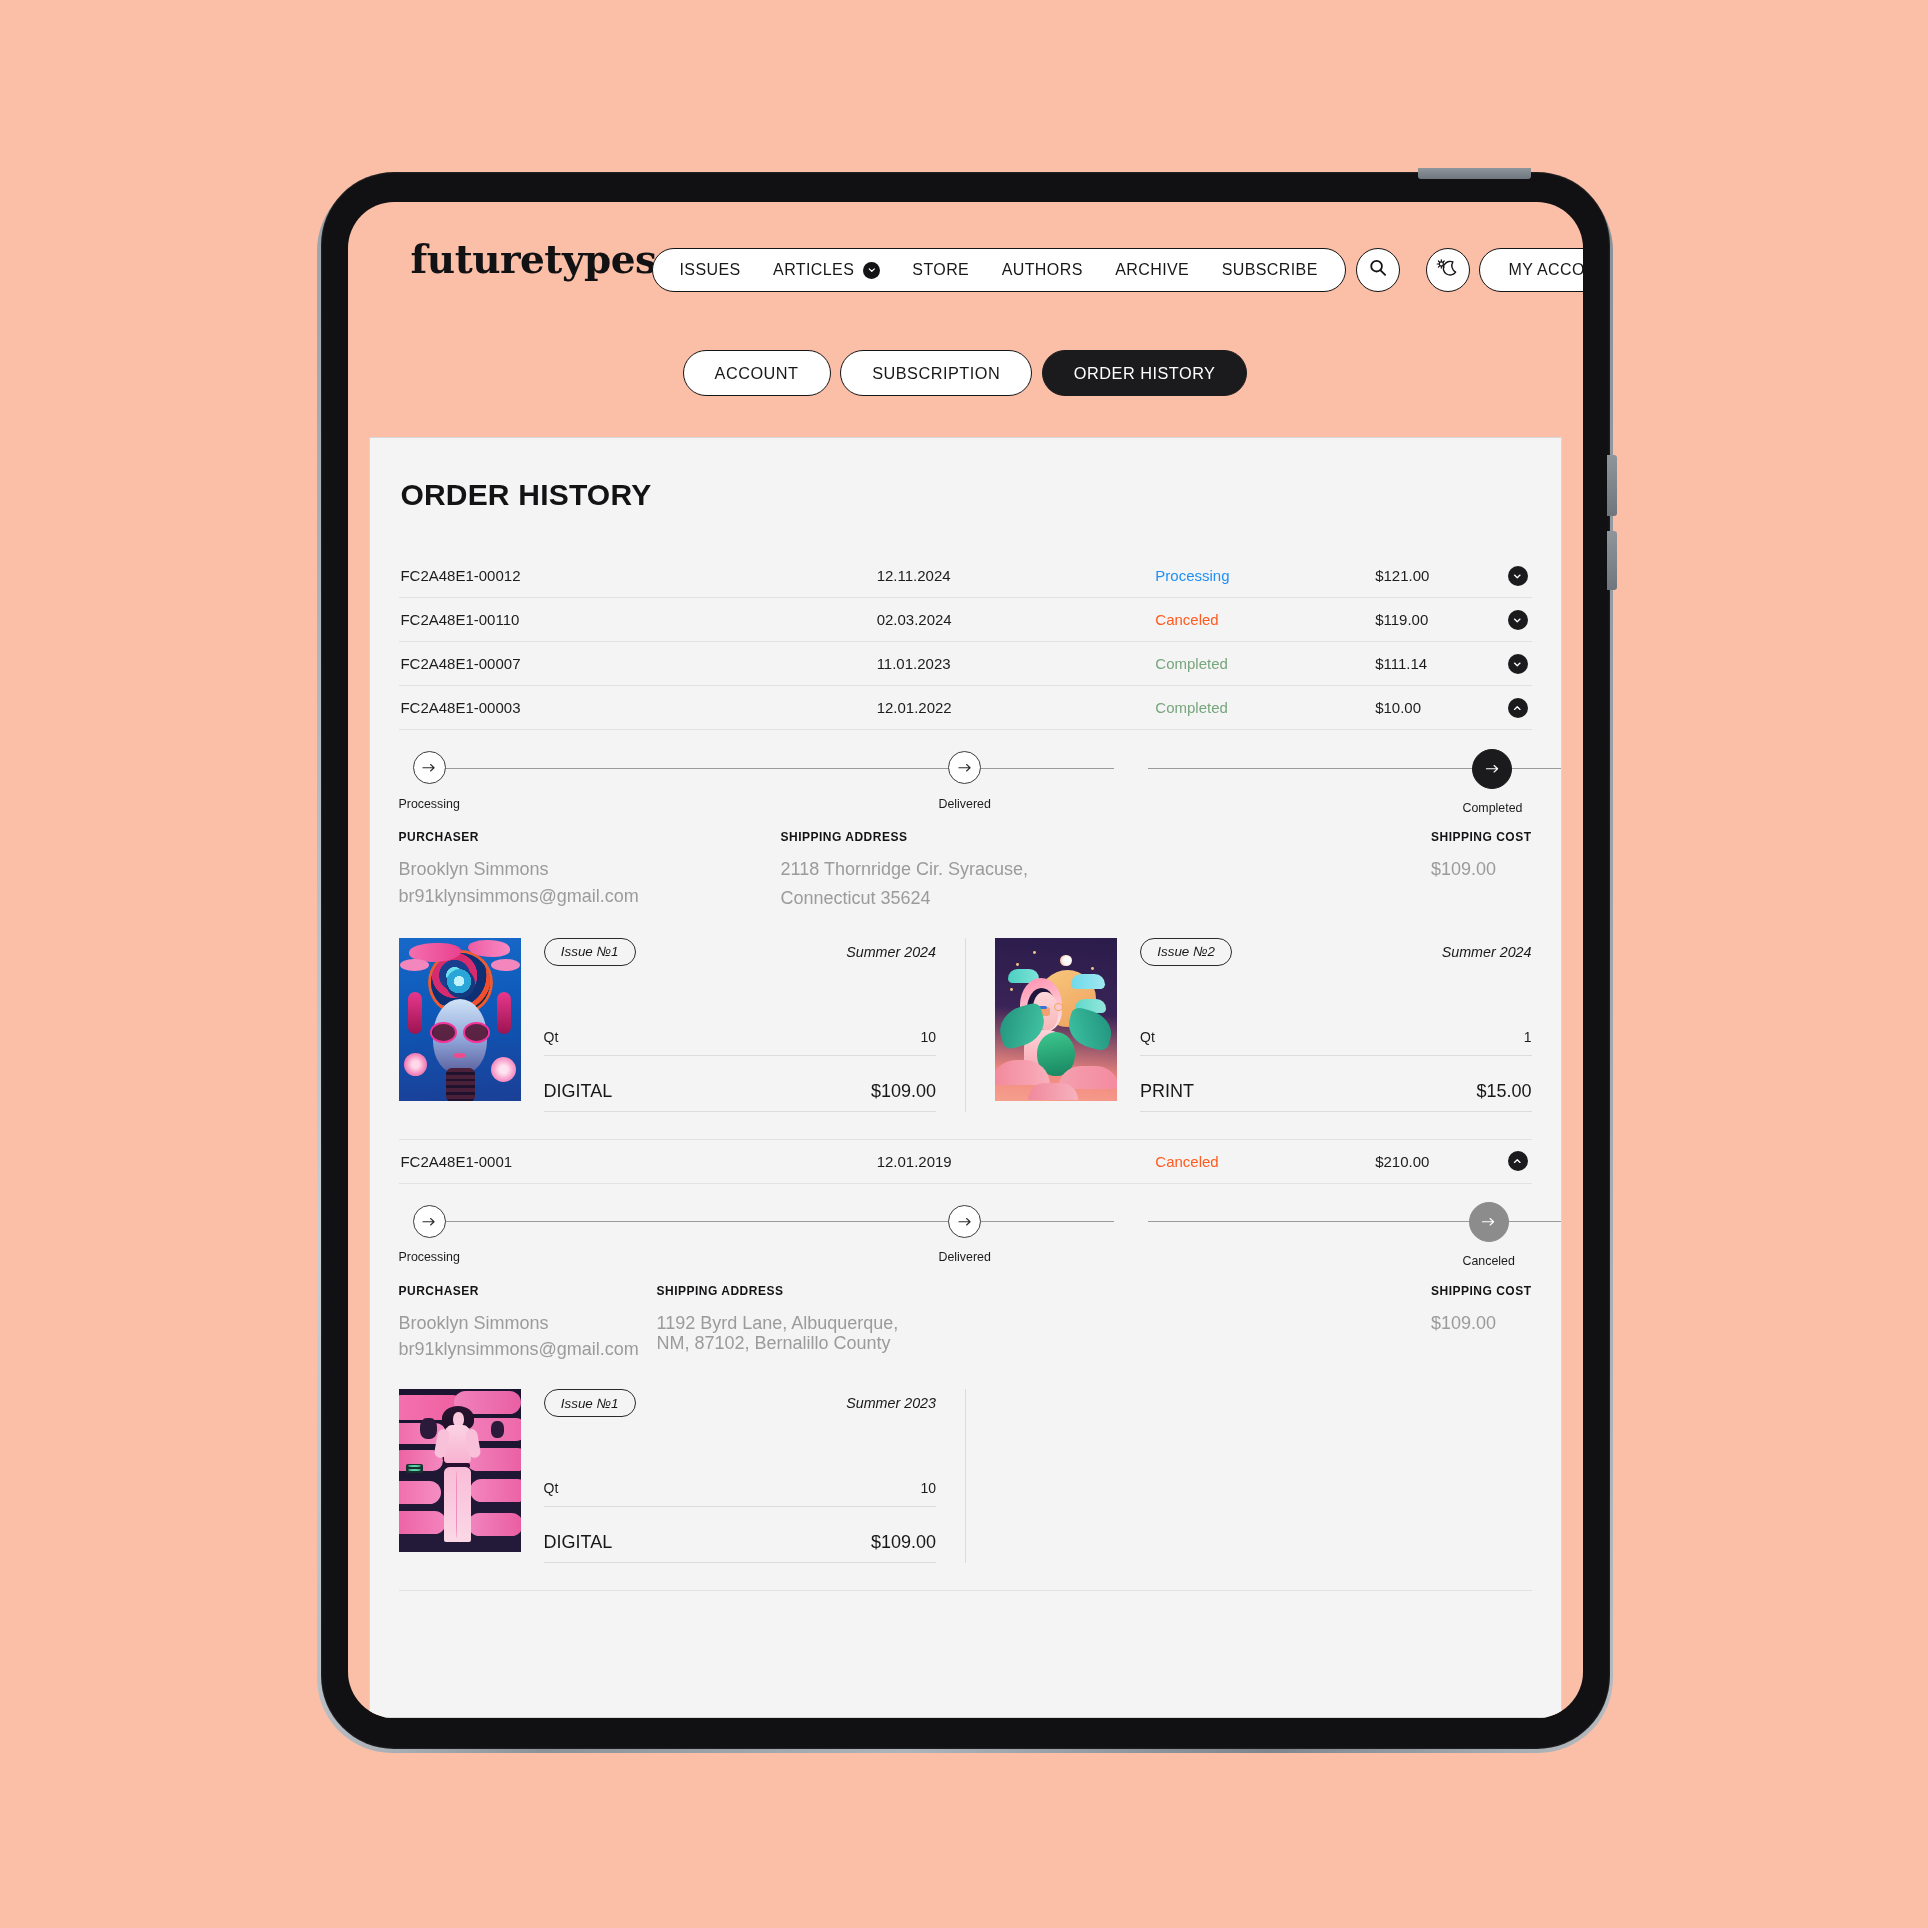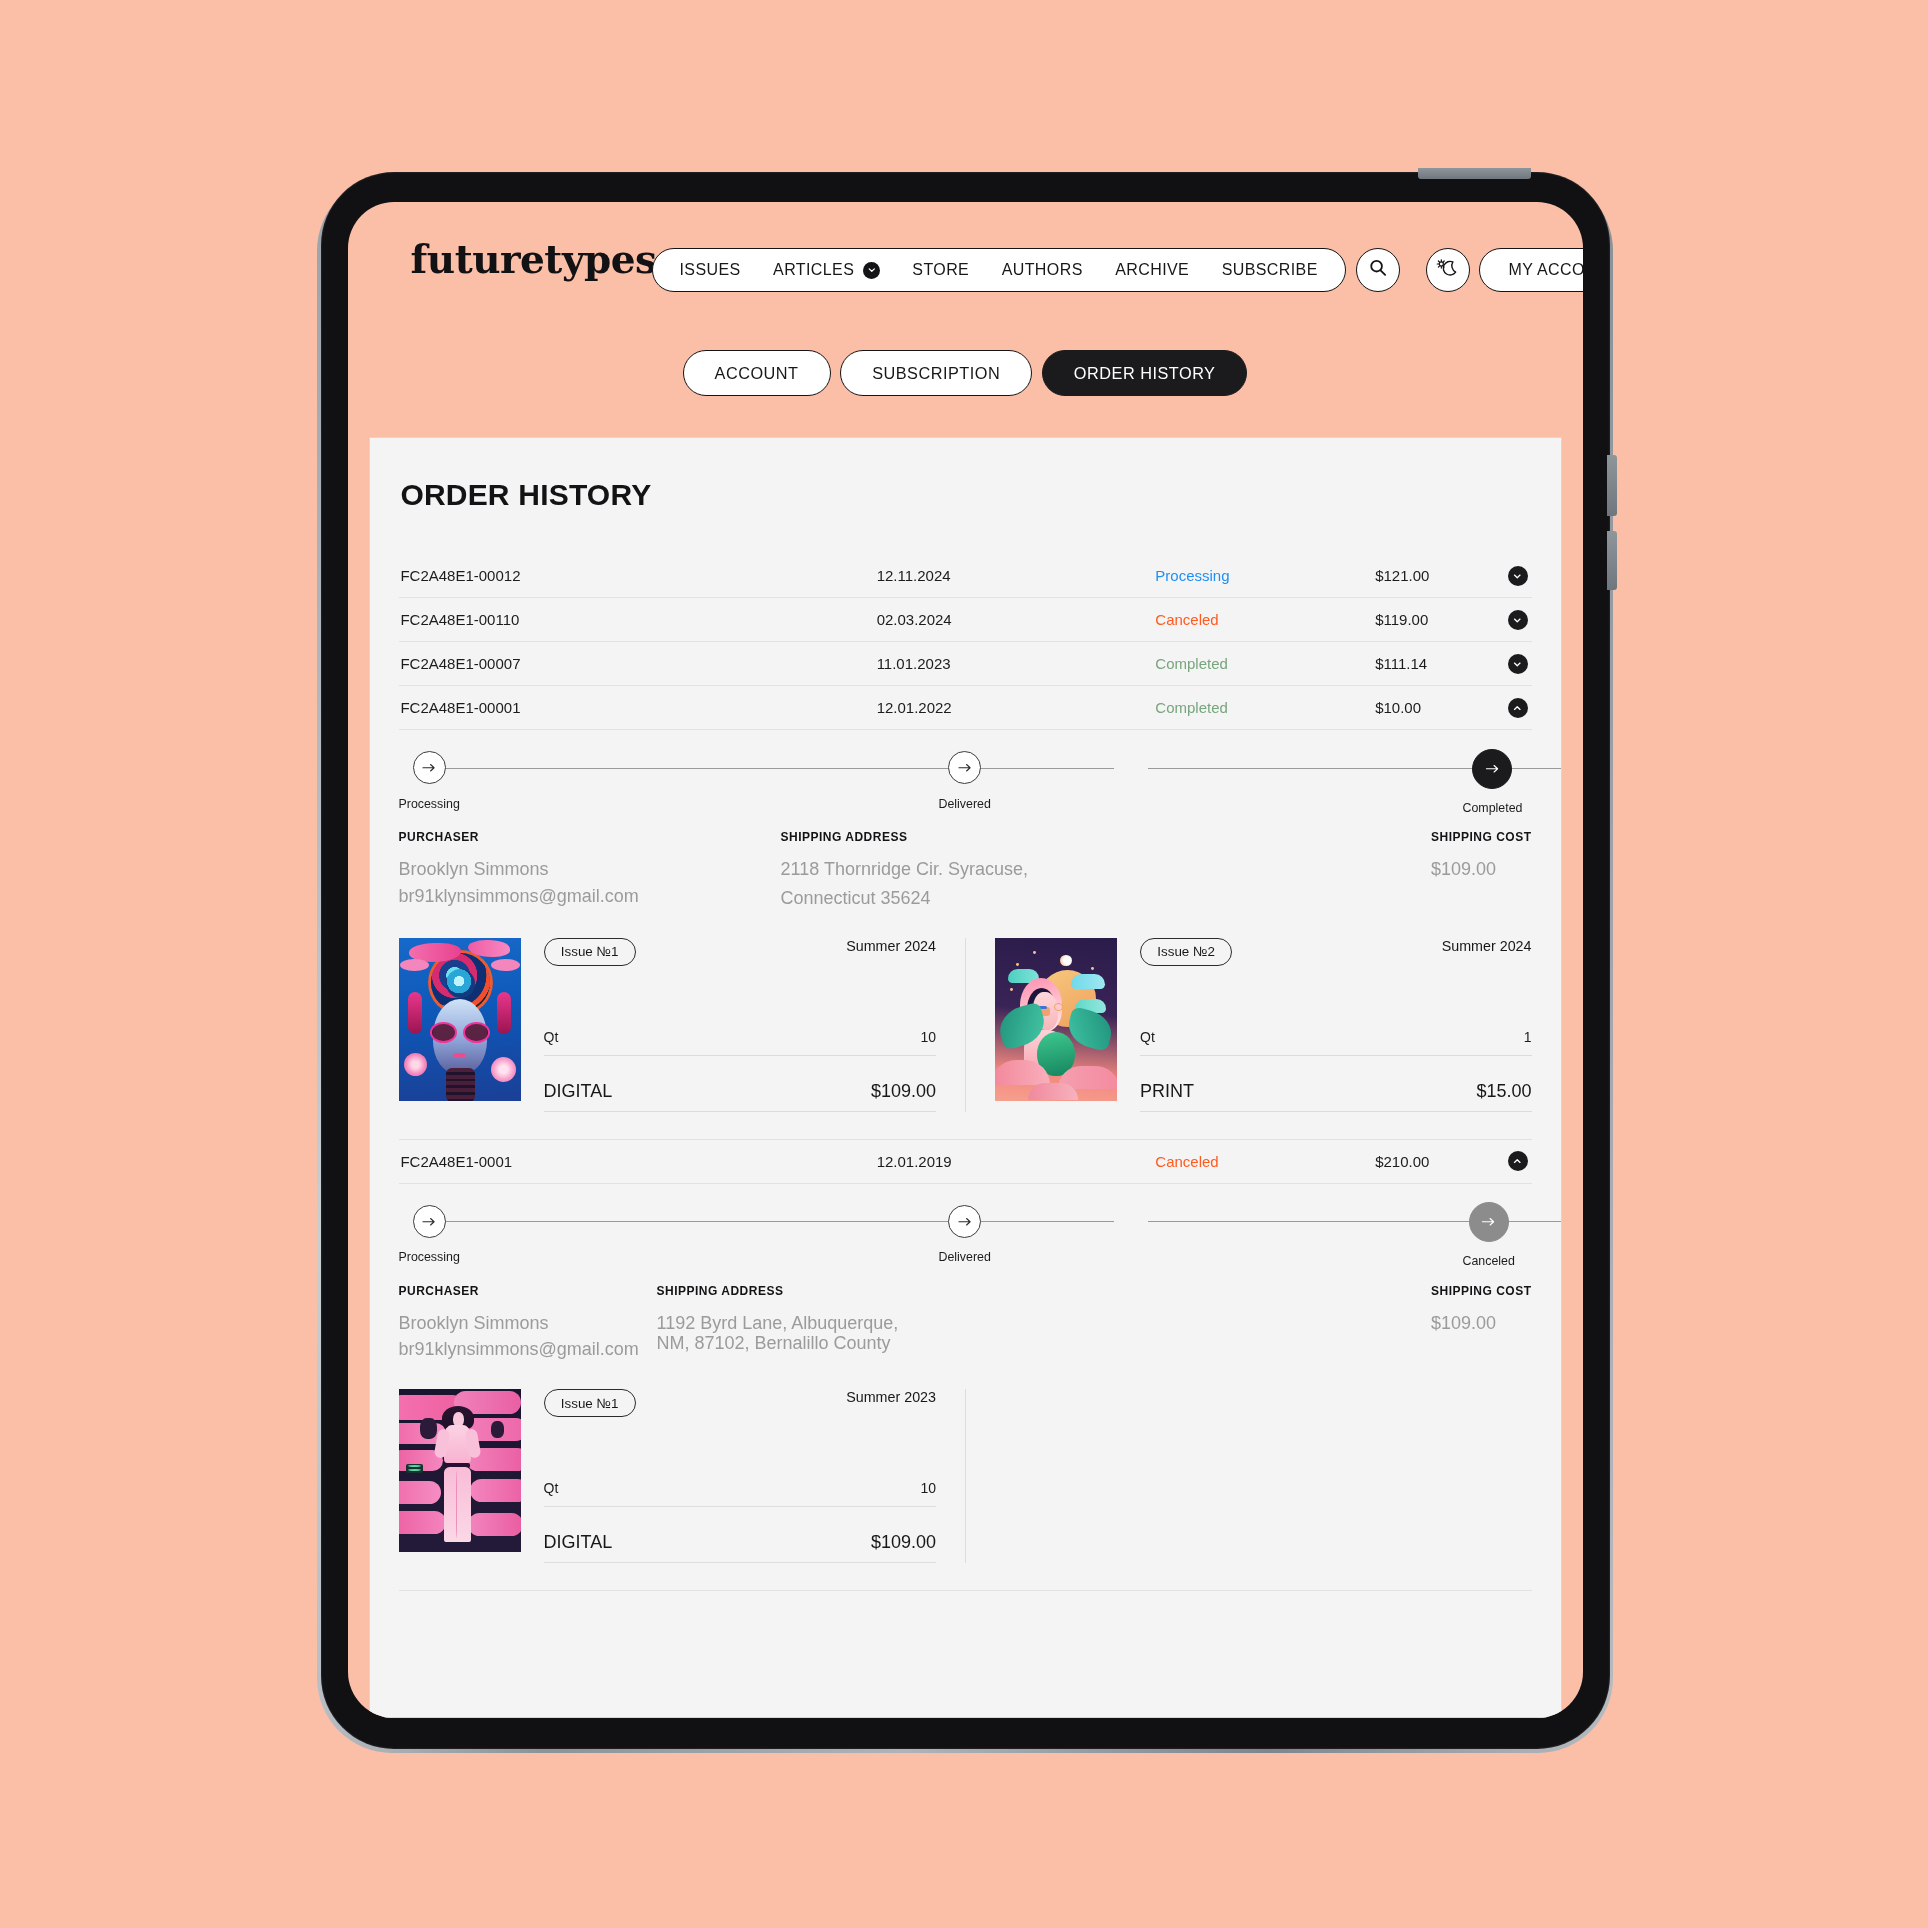--- a/index.html
+++ b/index.html
@@ -245,21 +245,21 @@
     padding-right: 29px;
   }
   .item + .item { border-left: 1px solid #dcdcdc; padding-left: 29px; padding-right: 0; }
   .cover {
     width: 122px; height: 163px;
     flex: none;
     position: relative;
     overflow: hidden;
   }
   .item-info { flex: 1; padding-left: 23px; display:flex; flex-direction:column; }
-  .item-top { display: flex; justify-content: space-between; }
+  .item-top { display: flex; align-items: center; justify-content: space-between; font-style: italic; }
   .issue-chip {
     border: 1.2px solid #2b2b2d;
     border-radius: 19px;
     padding: 5.7px 16.3px;
     font-size: 13.4px;
     color: #18181a;
     background: #f4f4f4;
   }
   .season { font-size: 14.3px; color: #18181a; }
   .item-row {
@@ -407,21 +407,21 @@
               <span>$111.14</span>
               <span class="toggle">
                 <svg width="10.5" height="10.5" viewBox="0 0 11 11">
                     <path d="M2.6 4.3L5.5 7 8.4 4.3" fill="none" stroke="#fff" stroke-width="1.4" stroke-linecap="round" stroke-linejoin="round"></path>
                   </svg>
               </span>
             </div>
           </div>
 
           <div class="row orow">
-            <div class="c-order">FC2A48E1-00001</div>
+            <div class="c-order">FC2A48E1-00003</div>
             <div class="c-date">12.01.2022</div>
             <div class="c-status st-completed">Completed</div>
             <div class="c-cost">
               <span>$10.00</span>
               <span class="toggle">
                 <svg width="10.5" height="10.5" viewBox="0 0 11 11">
                     <path d="M2.6 6.7L5.5 4 8.4 6.7" fill="none" stroke="#fff" stroke-width="1.4" stroke-linecap="round" stroke-linejoin="round"></path>
                   </svg>
               </span>
             </div>

